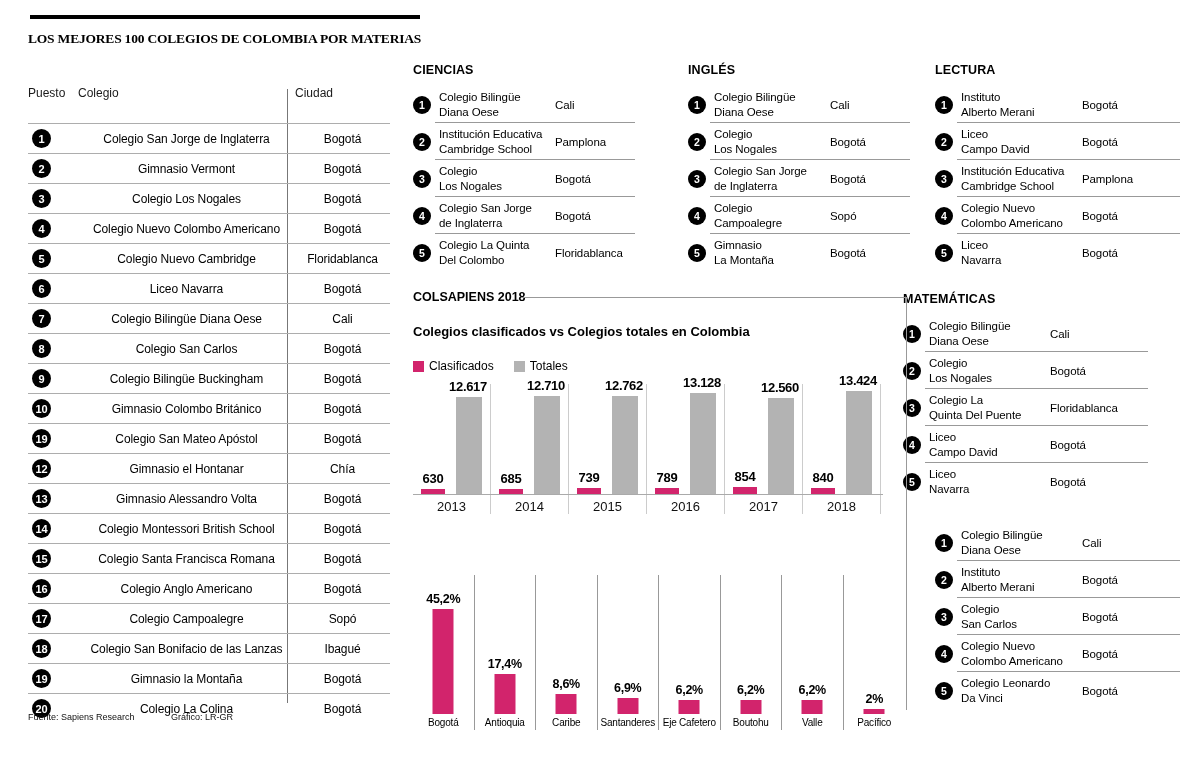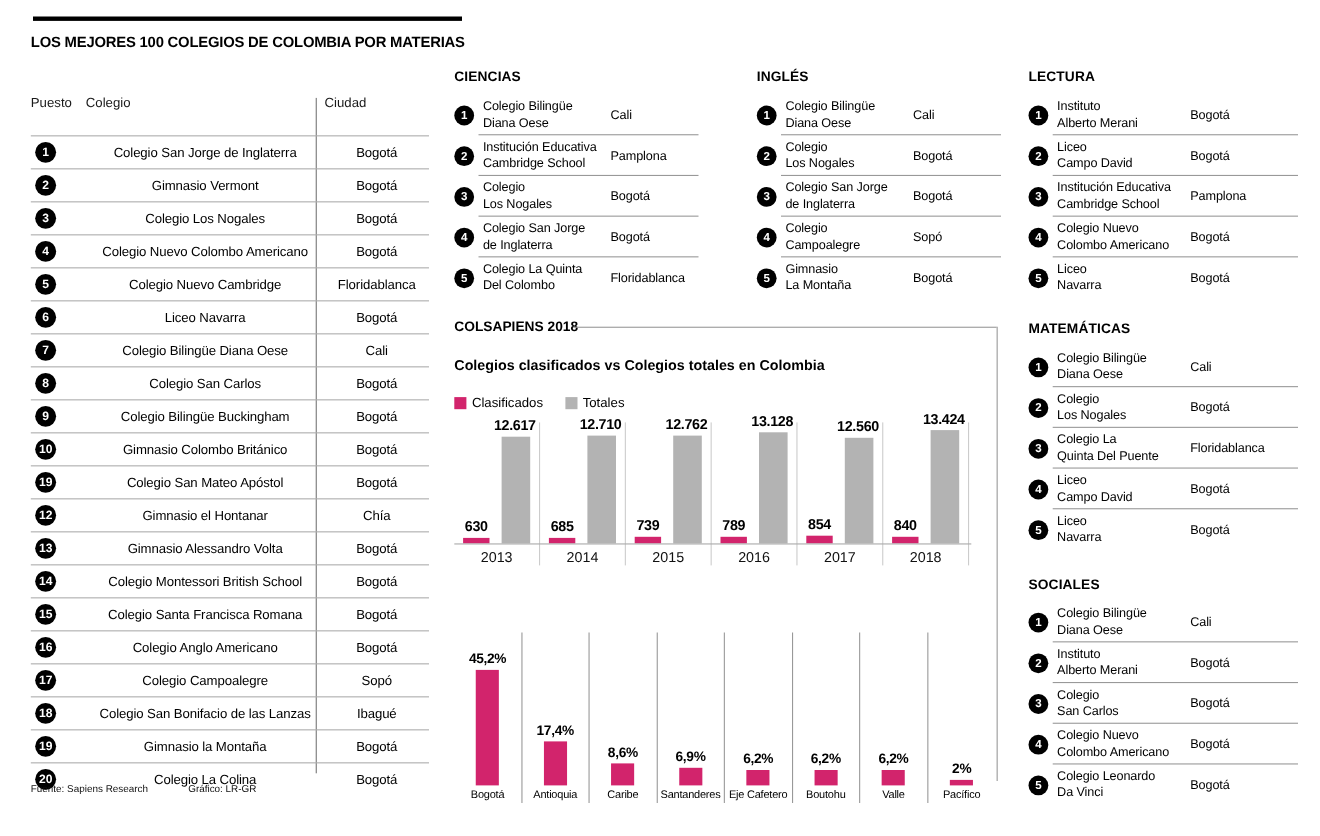--- a/index.html
+++ b/index.html
@@ -1,20 +1,20 @@
 <!DOCTYPE html>
 <html><head>
 <meta charset="utf-8">
 <style>
   html,body{margin:0;padding:0;background:#fff;}
   .page{position:relative;width:1200px;height:760px;background:#fff;overflow:hidden;
         font-family:"Liberation Sans",sans-serif;color:#000;}
 
   .top-rule{position:absolute;left:30px;top:15px;width:390px;height:4px;background:#000;}
-  .title{position:absolute;left:28px;top:31px;margin:0;font-size:13.5px;font-weight:bold;letter-spacing:-0.2px;}
+  .title{position:absolute;left:28px;top:31px;margin:0;font-size:13.5px;font-weight:bold;letter-spacing:-0.2px;font-family:Liberation Serif, serif;}
 
   
   .ranking{position:absolute;left:28px;top:86px;width:362px;text-align:center;}
   .rank-headers{position:relative;height:16px;font-size:12px;color:#1a1a1a;}
   .h-puesto{position:absolute;left:0;}
   .h-colegio{position:absolute;left:50px;}
   .h-ciudad{position:absolute;left:267px;}
   .rank-vline{position:absolute;left:259px;top:3px;width:1px;height:614px;background:#777;}
   .rank-rows{position:absolute;left:0;top:37px;width:362px;}
   .rank-row{position:relative;height:29px;display:flex;align-items:center;border-bottom:1px solid #adadad;}
@@ -289,21 +289,21 @@
           <div class="tl-city">Bogotá</div>
         </div>
         <div class="tl-item">
           <span class="tl-badge">5</span>
           <div class="tl-name">Liceo
 Navarra</div>
           <div class="tl-city">Bogotá</div>
         </div>
       </div>
     </div>
-  <div class="toplist wide" style="left:935px;top:292px;width:245px">
+  <div class="toplist wide" style="left:903px;top:292px;width:245px">
       <div class="tl-head">MATEMÁTICAS</div>
       <div class="tl-items">
         <div class="tl-item">
           <span class="tl-badge">1</span>
           <div class="tl-name">Colegio Bilingüe
 Diana Oese</div>
           <div class="tl-city">Cali</div>
         </div>
         <div class="tl-item">
           <span class="tl-badge">2</span>
@@ -325,21 +325,20 @@
         </div>
         <div class="tl-item">
           <span class="tl-badge">5</span>
           <div class="tl-name">Liceo
 Navarra</div>
           <div class="tl-city">Bogotá</div>
         </div>
       </div>
     </div>
   <div class="toplist wide" style="left:935px;top:524px;width:245px">
-      <div class="tl-head">SOCIALES</div>
       <div class="tl-items">
         <div class="tl-item">
           <span class="tl-badge">1</span>
           <div class="tl-name">Colegio Bilingüe
 Diana Oese</div>
           <div class="tl-city">Cali</div>
         </div>
         <div class="tl-item">
           <span class="tl-badge">2</span>
           <div class="tl-name">Instituto

